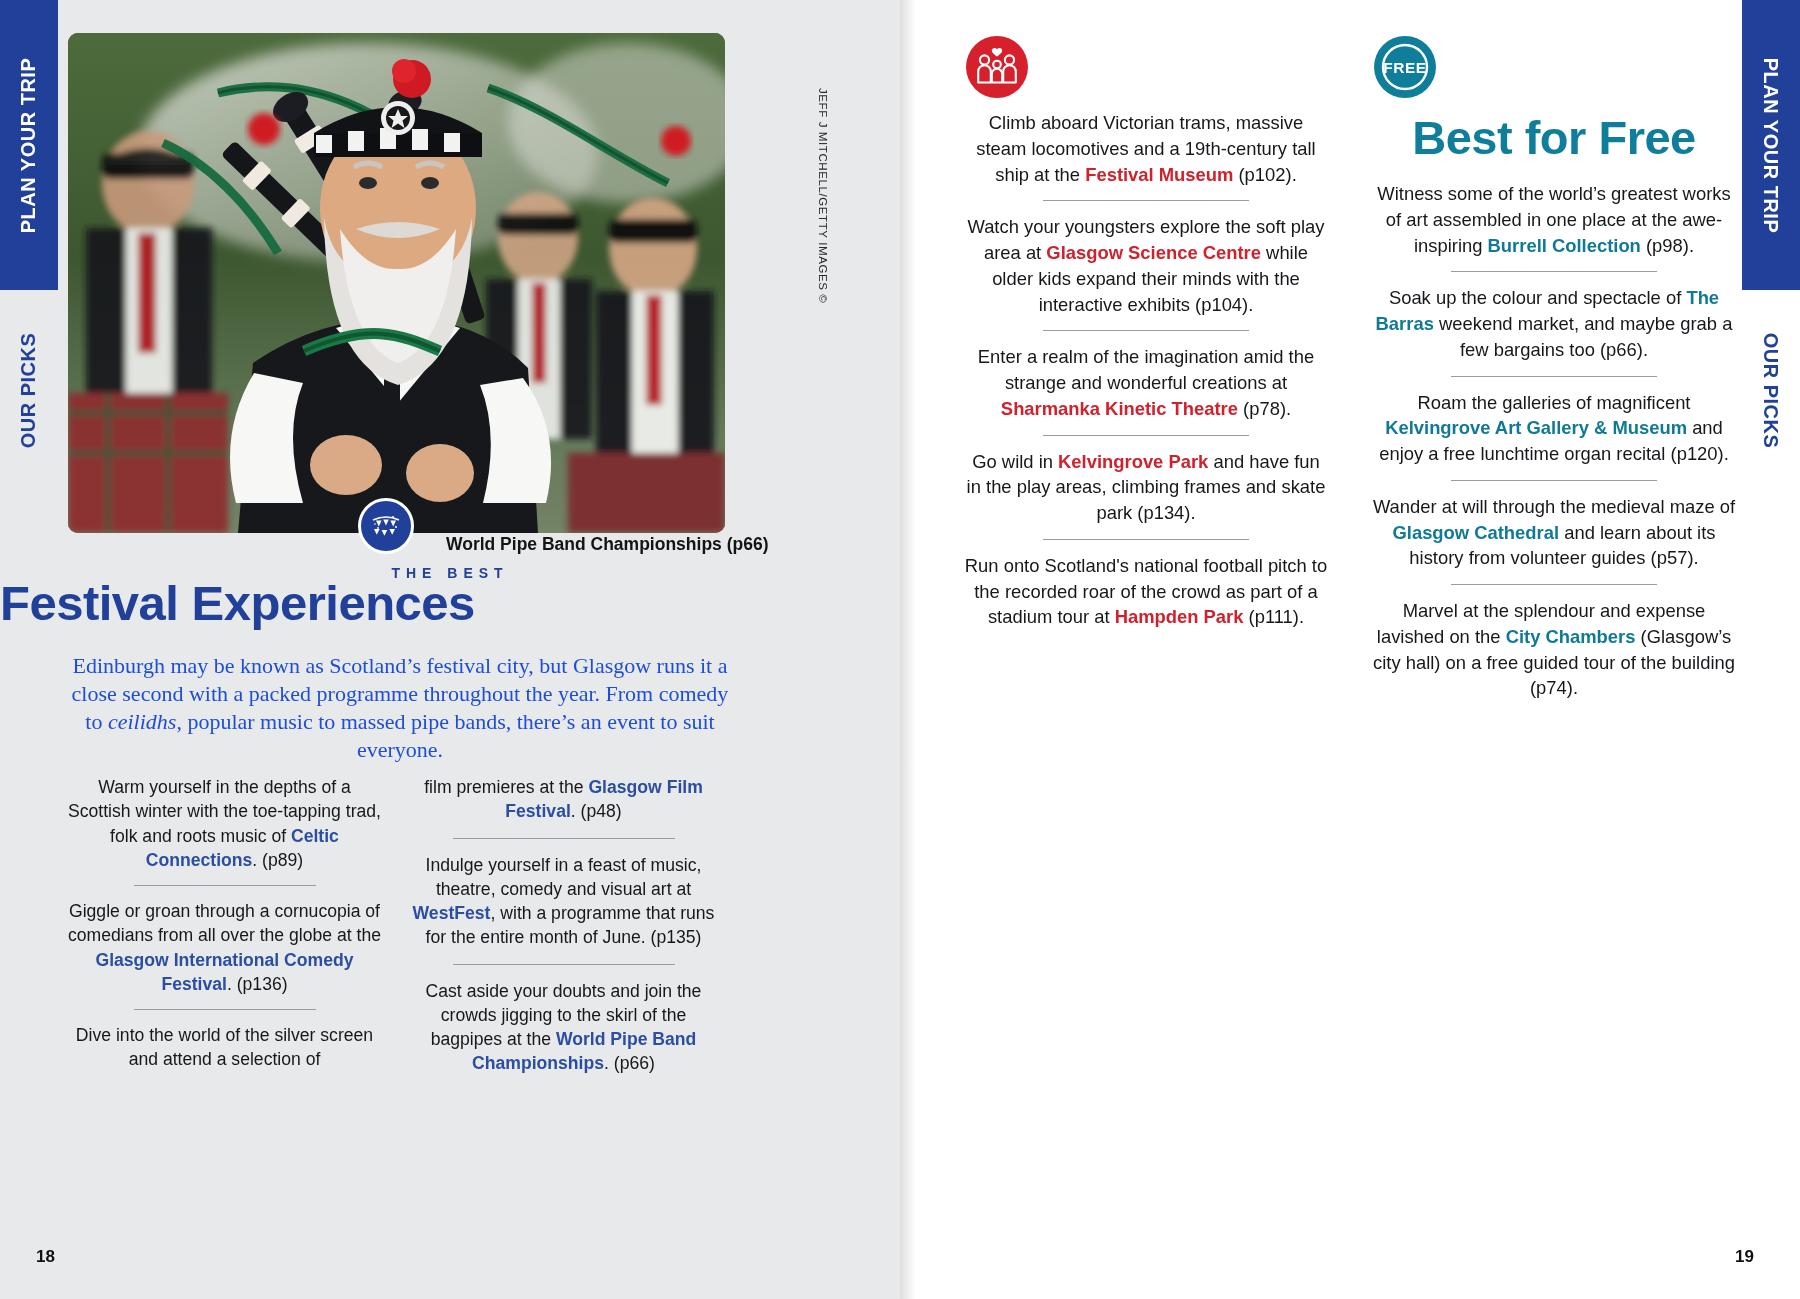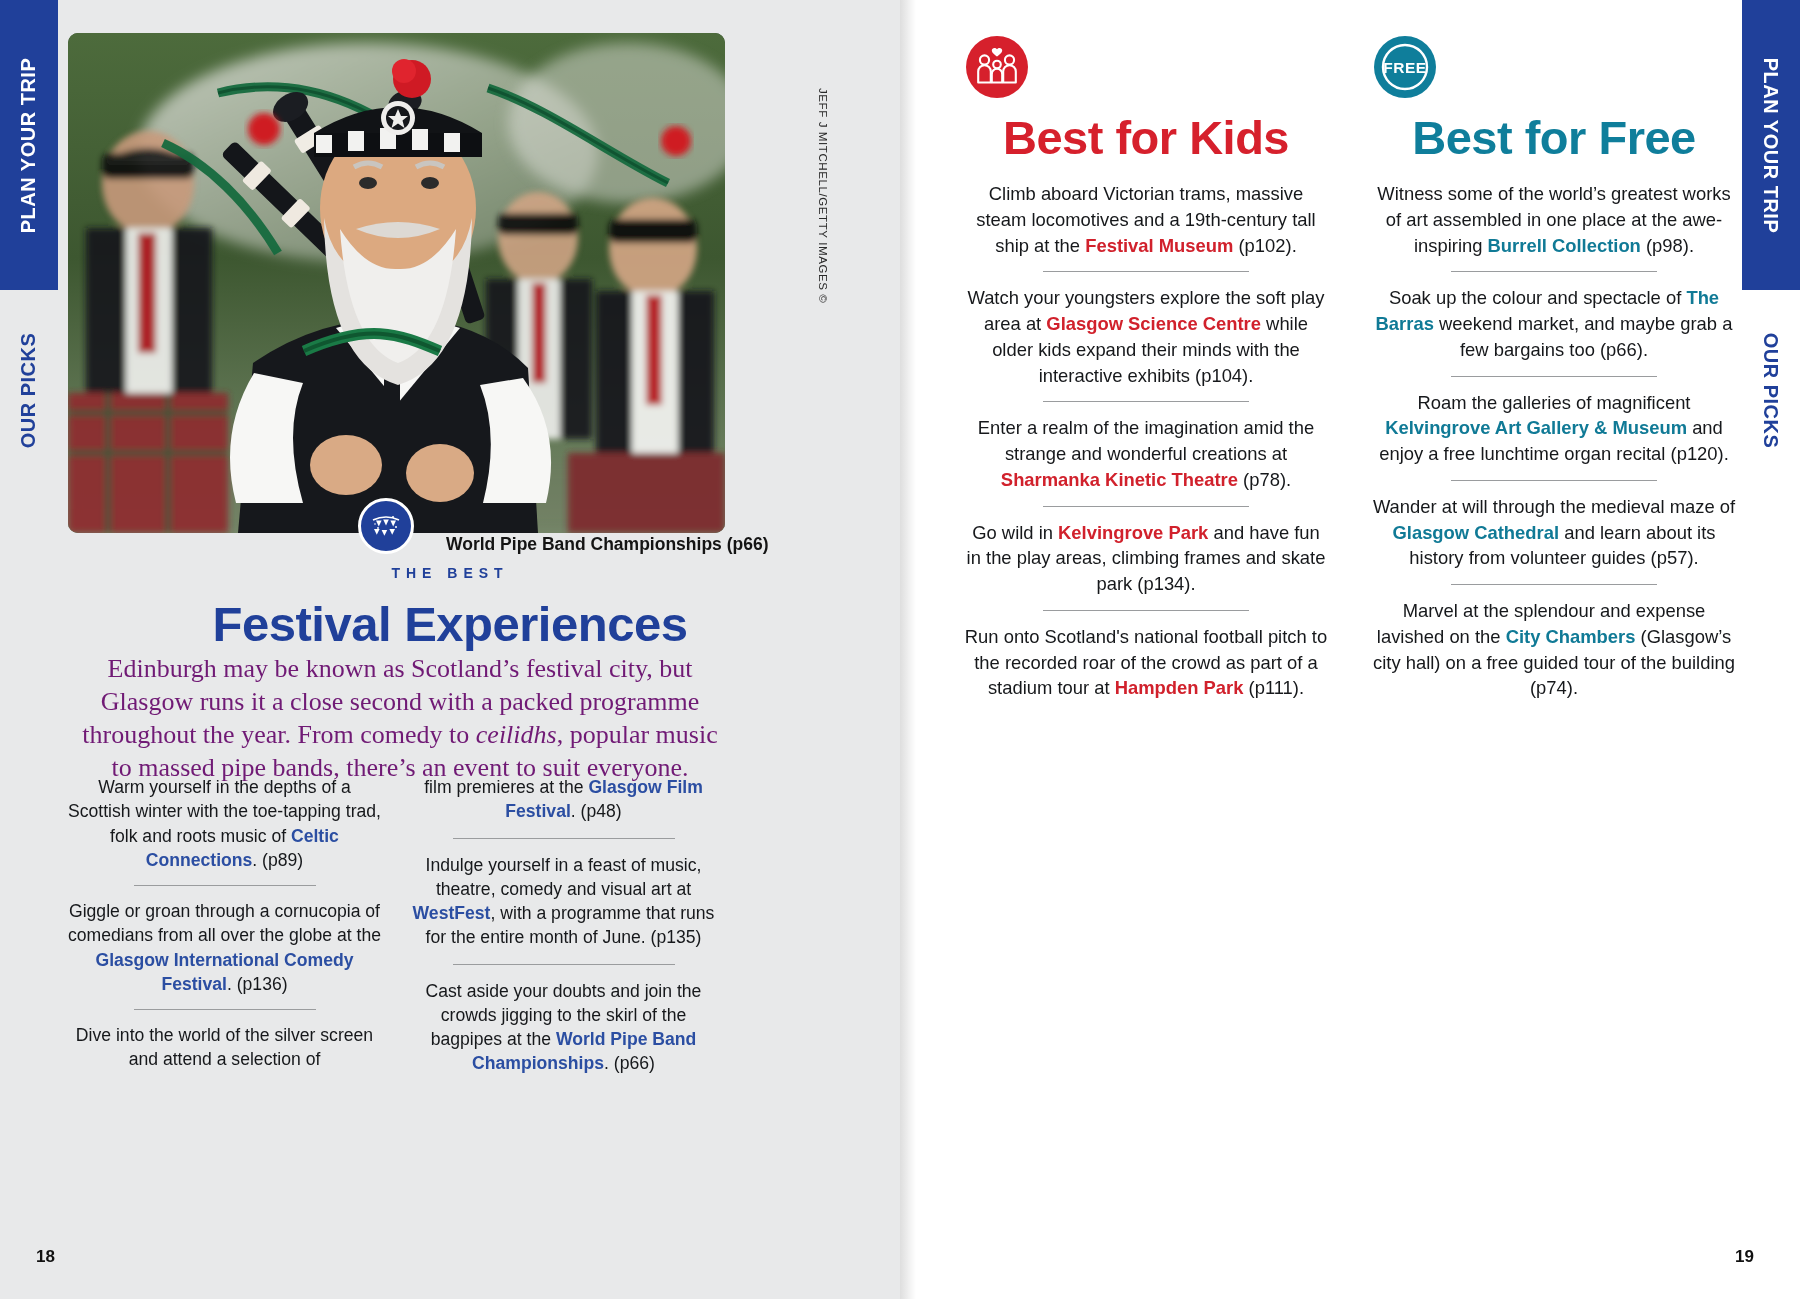--- a/index.html
+++ b/index.html
@@ -103,37 +103,36 @@
     position: absolute;
     left: 0; right: 0; top: 565px;
     text-align: center;
     color: #20409a;
     font-weight: bold;
     font-size: 14px;
     letter-spacing: 6px;
   }
   .headline {
     position: absolute;
-    left: 0; right: 0; top: 596px;
-    text-align: center;
+    left: 0; right: 0; top: 575px;
     color: #20409a;
     font-weight: bold;
     font-size: 49px;
     letter-spacing: -0.5px;
   }
 
   .intro {
     position: absolute;
     left: 70px; top: 652px;
     width: 660px;
     text-align: center;
     font-family: "Liberation Serif", serif;
-    font-size: 26px;
+    font-size: 22px;
     line-height: 1.27;
-    color: #701a75;
+    color: #1d4ed8;
   }
   .intro i { font-style: italic; }
 
   
   .lcols {
     position: absolute;
     left: 68px; top: 775px;
     width: 664px;
     display: flex;
     gap: 26px;
@@ -446,21 +445,20 @@
             <circle cx="33" cy="33" r="31" fill="#d6202c"></circle>
             <path d="M33 15.2 c-1.6-2.1-5.2-1.6-5.2 1.3 0 2.3 3.2 4.6 5.2 6.1 2-1.5 5.2-3.8 5.2-6.1 0-2.9-3.6-3.4-5.2-1.3 z" fill="#ffffff"></path>
             <circle cx="20.5" cy="26" r="4.6" fill="none" stroke="#ffffff" stroke-width="2.1"></circle>
             <path d="M14.2 48.5 v-11 a6.3 6.3 0 0 1 12.6 0 v11 z" fill="none" stroke="#ffffff" stroke-width="2.1" stroke-linejoin="round"></path>
             <circle cx="45.5" cy="26" r="4.6" fill="none" stroke="#ffffff" stroke-width="2.1"></circle>
             <path d="M39.2 48.5 v-11 a6.3 6.3 0 0 1 12.6 0 v11 z" fill="none" stroke="#ffffff" stroke-width="2.1" stroke-linejoin="round"></path>
             <circle cx="33" cy="30.5" r="3.8" fill="none" stroke="#ffffff" stroke-width="2.1"></circle>
             <path d="M27.8 48.5 v-8.6 a5.2 5.2 0 0 1 10.4 0 v8.6 z" fill="none" stroke="#ffffff" stroke-width="2.1" stroke-linejoin="round"></path>
           </svg>
         </div>
-        <div class="col-title title-red">Best for Kids</div>
         <div id="rcol-1">
             <div class="rentry">Climb aboard Victorian trams, massive steam locomotives and a 19th-century tall ship at the <b class="hl-red">Festival Museum</b> (p102).</div>
             <div class="rule-r"></div>
             <div class="rentry">Watch your youngsters explore the soft play area at <b class="hl-red">Glasgow Science Centre</b> while older kids expand their minds with the interactive exhibits (p104).</div>
             <div class="rule-r"></div>
             <div class="rentry">Enter a realm of the imagination amid the strange and wonderful creations at <b class="hl-red">Sharmanka Kinetic Theatre</b> (p78).</div>
             <div class="rule-r"></div>
             <div class="rentry">Go wild in <b class="hl-red">Kelvingrove Park</b> and have fun in the play areas, climbing frames and skate park (p134).</div>
             <div class="rule-r"></div>
             <div class="rentry">Run onto Scotland's national football pitch to the recorded roar of the crowd as part of a stadium tour at <b class="hl-red">Hampden Park</b> (p111).</div>

